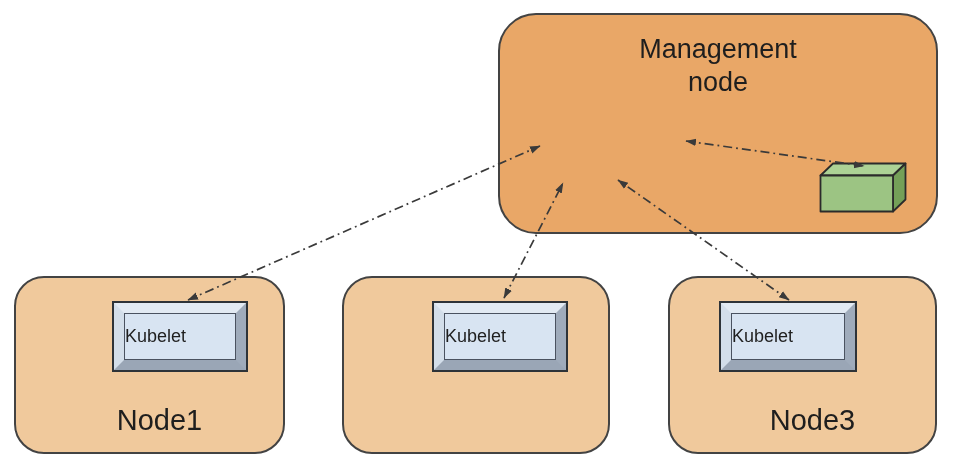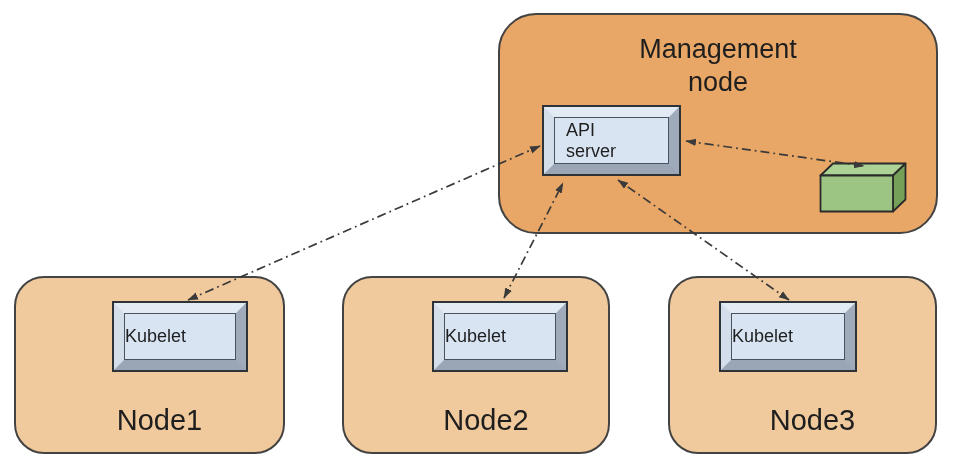--- a/index.html
+++ b/index.html
@@ -103,28 +103,20 @@
 </style>
 </head>
 <body>
 
 <div class="canvas">
 
   <div class="group mgmt">
     <div class="mgmt-title">Management
 node</div>
 
-    <div class="box3d api-box">
-      <div class="bevel">
-        <div class="face">
-          <span class="component-label">API
-server</span>
-        </div>
-      </div>
-    </div>
 
     <div class="ca-label">CA</div>
   </div>
 
   <div class="group node node1">
     <div class="box3d kubelet-box k1">
       <div class="bevel">
         <div class="face">
           <span class="component-label">Kubelet</span>
         </div>
@@ -134,21 +126,20 @@
   </div>
 
   <div class="group node node2">
     <div class="box3d kubelet-box k2">
       <div class="bevel">
         <div class="face">
           <span class="component-label">Kubelet</span>
         </div>
       </div>
     </div>
-    <div class="node-title">Node2</div>
   </div>
 
   <div class="group node node3">
     <div class="box3d kubelet-box k3">
       <div class="bevel">
         <div class="face">
           <span class="component-label">Kubelet</span>
         </div>
       </div>
     </div>

